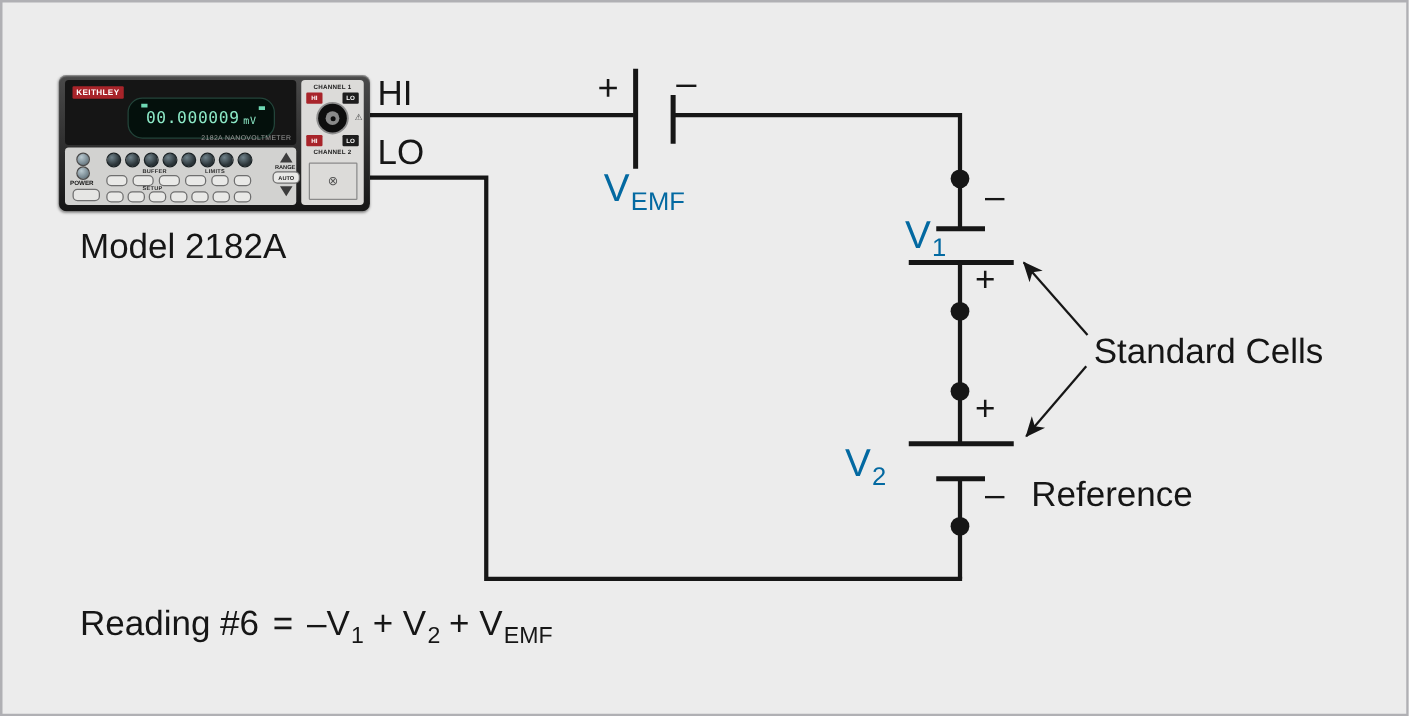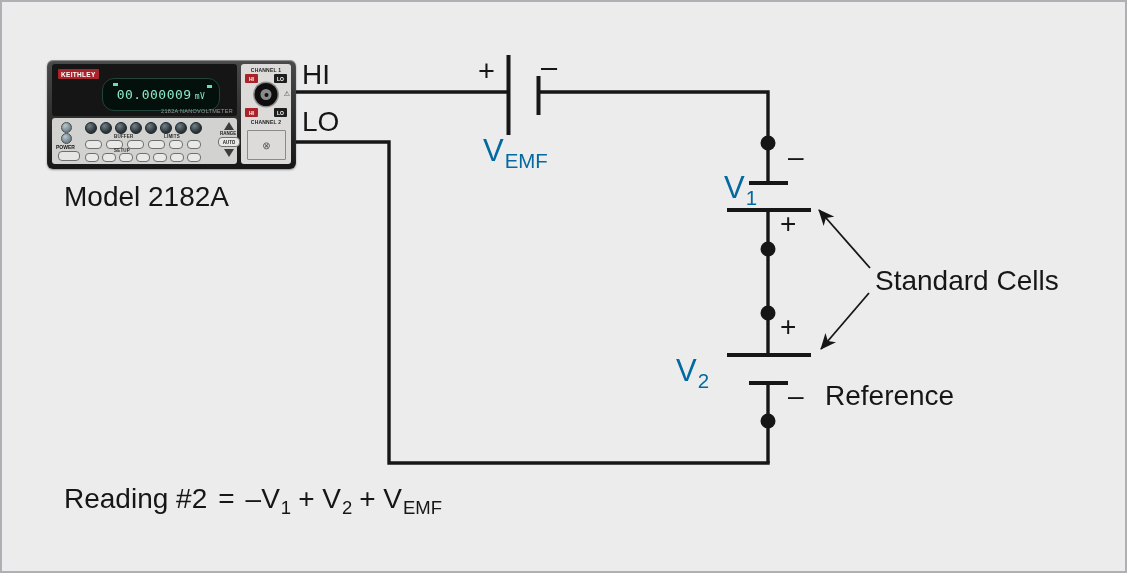--- a/index.html
+++ b/index.html
@@ -197,16 +197,16 @@
   <span class="sign" style="left:778px;top:208px;font-size:28px;">+</span>
 
   <span class="sign" style="left:778px;top:311px;font-size:28px;">+</span>
   <span class="vlab" style="left:674px;top:353px;"><span>V</span><sub class="fsub">2</sub></span>
   <span class="sign" style="left:786px;top:380px;font-size:28px;">–</span>
   <span class="label" style="left:823px;top:378px;">Reference</span>
 
   <span class="label" style="left:873px;top:263px;">Standard Cells</span>
 
   <div class="label formula" style="left:62px;top:481px;">
-    <span>Reading #2</span><span class="eq">=</span><span>–V</span><sub class="fsub">1</sub><span class="op">+ V</span><sub class="fsub">2</sub><span class="op">+ V</span><sub class="fsub">EMF</sub>
+    <span>Reading #6</span><span class="eq">=</span><span>–V</span><sub class="fsub">1</sub><span class="op">+ V</span><sub class="fsub">2</sub><span class="op">+ V</span><sub class="fsub">EMF</sub>
   </div>
 
 </div>
 
 </body></html>

